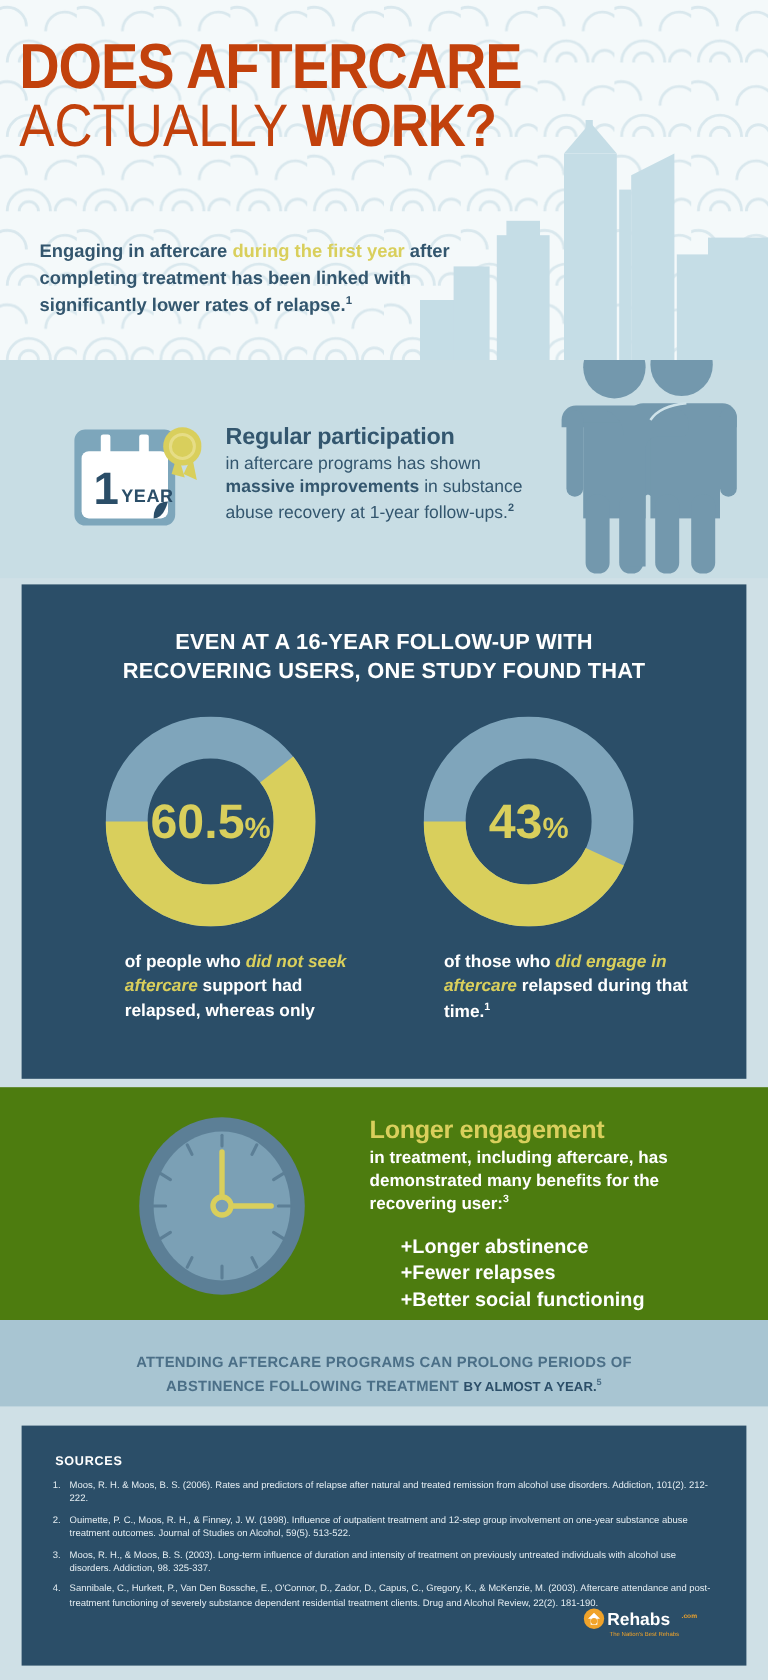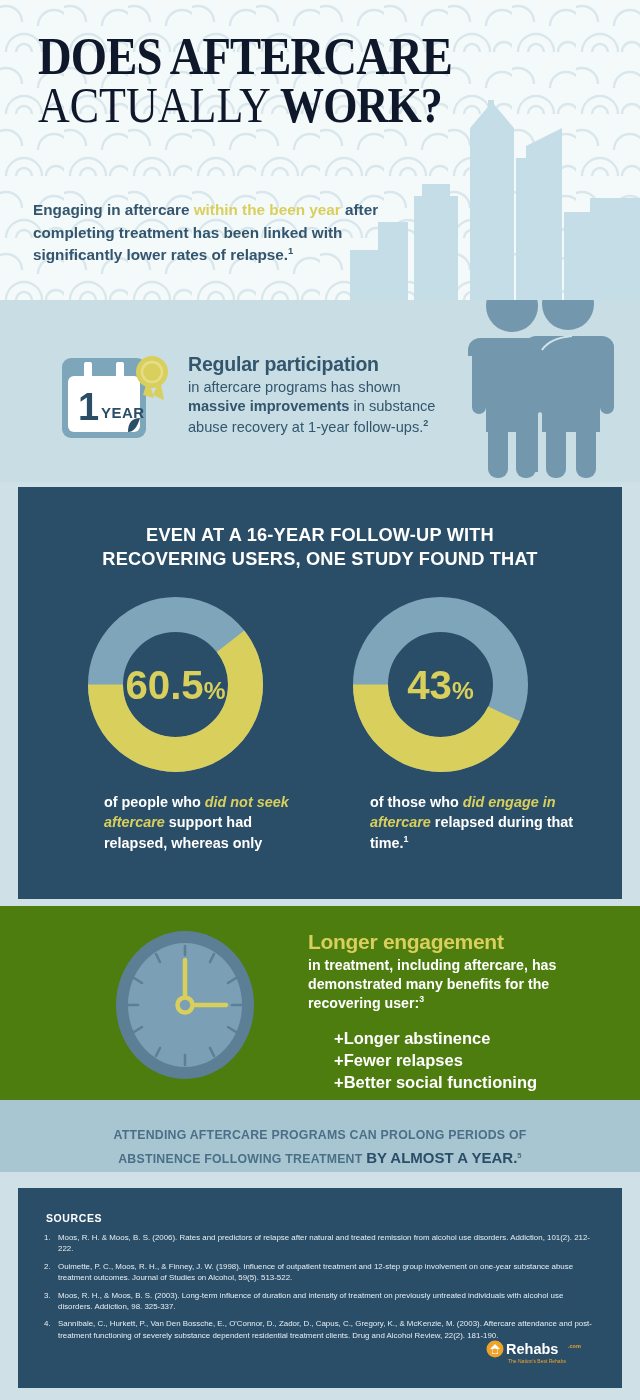--- a/index.html
+++ b/index.html
@@ -12,22 +12,22 @@
   .page{ position:absolute; inset:0; }
 
   
   .hero{
     position:absolute; left:0; top:0; width:640px; height:300px;
     background:#f4f9fa; overflow:hidden;
   }
   .swirls{ position:absolute; inset:0; opacity:.55; }
   .skyline{ position:absolute; right:0; bottom:0; width:290px; height:200px; }
   .headline{
-    position:absolute; left:38px; top:34px; z-index:5;
-    color:#0f172a; line-height:.84;font-family:Liberation Serif, serif;
+    position:absolute; left:16px; top:34px; z-index:5;
+    color:#c2410c; line-height:.84;
   }
   .h-l1{
     font-size:53px; font-weight:bold; letter-spacing:-1px;
     transform:scaleX(.88); transform-origin:left center;
     white-space:nowrap;
   }
   .h-l2{ font-size:50px; white-space:nowrap; margin-top:5px;
          transform:scaleX(.88); transform-origin:left center; }
   .h-thin{ font-weight:300; letter-spacing:0px; }
   .h-bold{ font-weight:bold; letter-spacing:-1px; }
@@ -94,21 +94,21 @@
   
   .band5{
     position:absolute; left:0; top:1100px; width:640px; height:72px;
     background:#a8c5d2;
   }
   .band5 .txt{
     position:absolute; left:0; right:0; top:26px; text-align:center;
     font-size:12.3px; font-weight:bold; color:#4b6f87; line-height:1.62;
     letter-spacing:.25px;
   }
-  .band5 .strong{ font-size:15px; color:#2b4e68; letter-spacing:0; }
+  .band5 .strong{ font-size:11px; color:#2b4e68; letter-spacing:0; }
 
   
   .sources{
     position:absolute; left:18px; top:1188px; width:604px; height:200px;
     background:#2b4e68; color:#e4edf2;
   }
   .src-title{
     position:absolute; left:28px; top:24px;
     font-size:10.5px; font-weight:bold; letter-spacing:.6px; color:#ffffff;
   }
@@ -156,21 +156,21 @@
     </svg>
 
     <div class="headline">
       <div class="h-l1"><span>DOES AFTERCARE</span></div>
       <div class="h-l2">
         <span class="h-thin">ACTUALLY </span><span class="h-bold">WORK?</span>
       </div>
     </div>
 
     <div class="subhead">
-      <span>Engaging in aftercare </span><span class="hl">within the been year</span><span> after completing treatment has been linked with significantly lower rates of relapse.</span><sup>1</sup>
+      <span>Engaging in aftercare </span><span class="hl">during the first year</span><span> after completing treatment has been linked with significantly lower rates of relapse.</span><sup>1</sup>
     </div>
   </div>
 
   <div class="band2">
 
     <svg class="people" viewBox="0 0 180 220">
       <g fill="#7398ad">
         <circle cx="62" cy="44" r="26"></circle>
         <path d="M30 76 h64 a12 12 0 0 1 12 12 v6 h-88 v-6 a12 12 0 0 1 12 -12z"></path>
         <rect x="22" y="80" width="14" height="72" rx="7"></rect>

